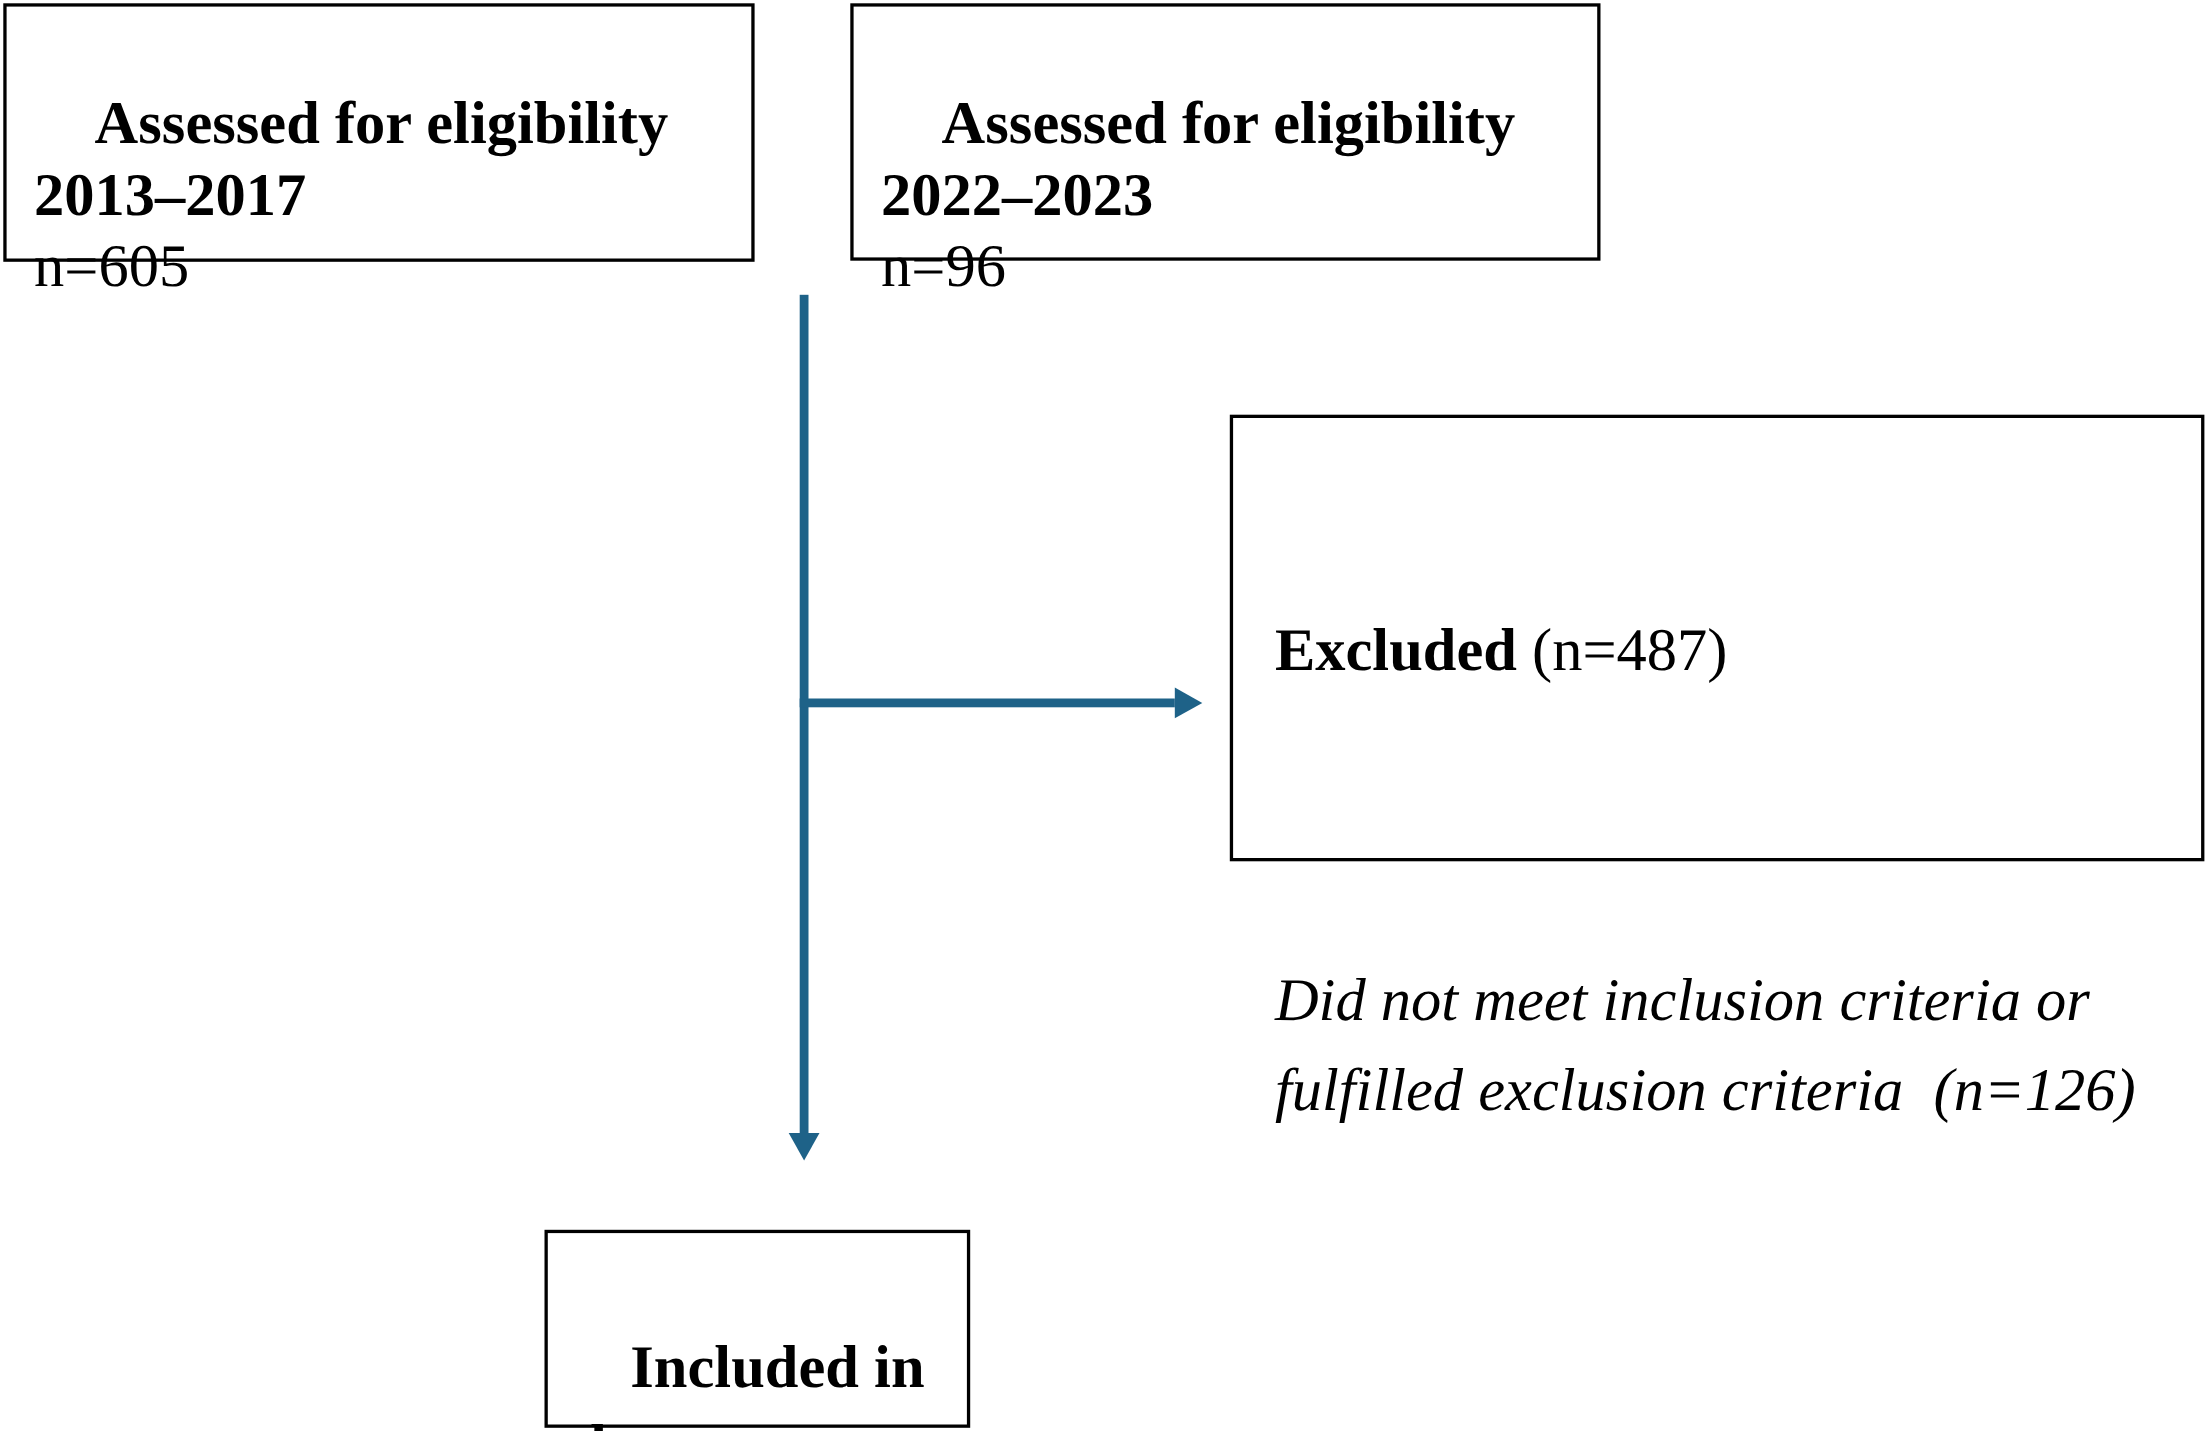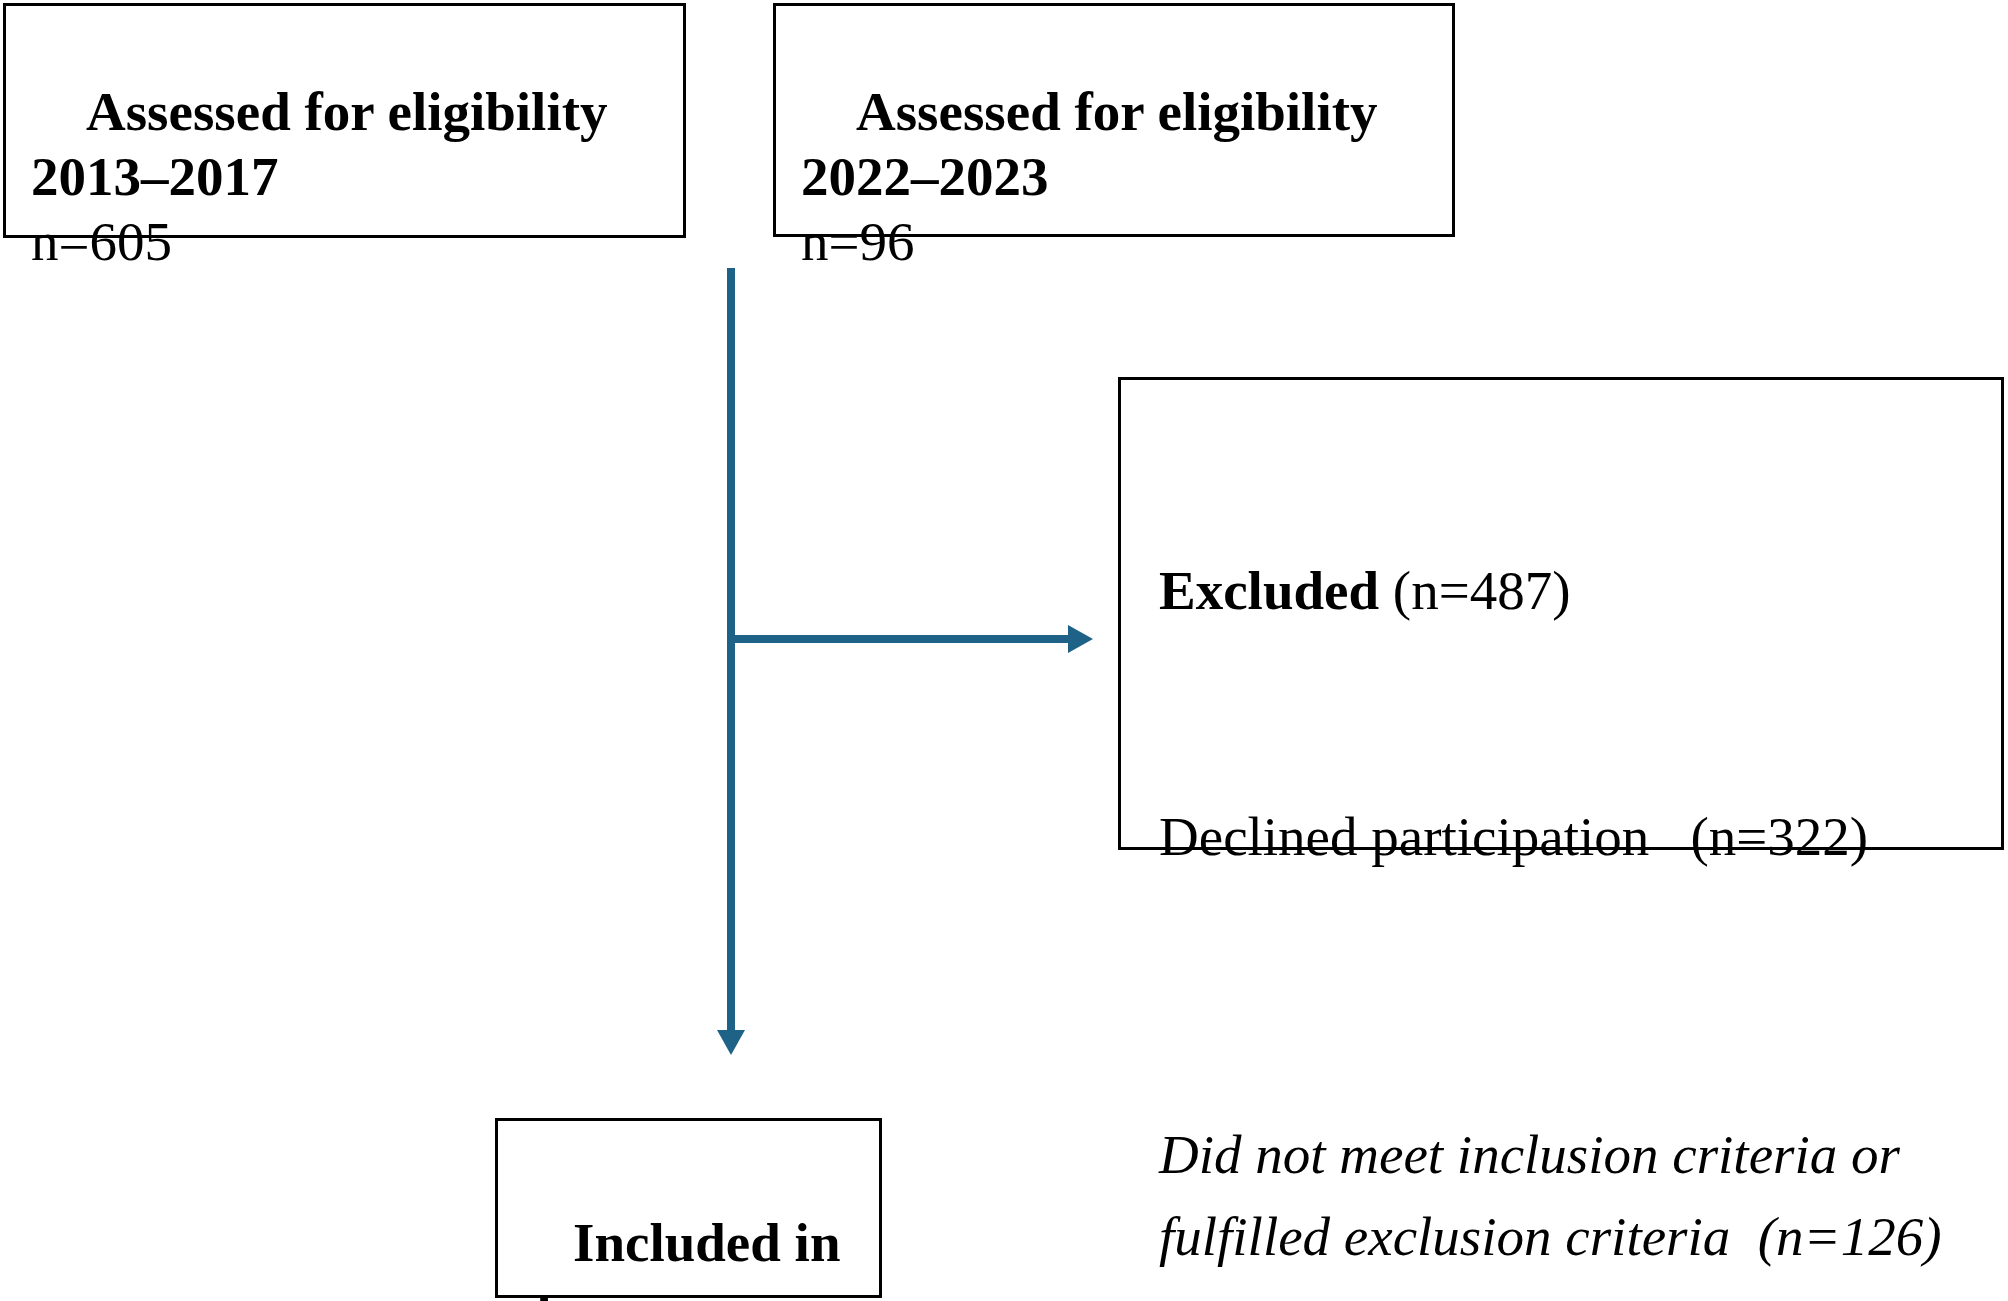--- a/index.html
+++ b/index.html
@@ -30,21 +30,21 @@
     left: 3px; top: 3px; width: 683px; height: 235px;
     padding: 8px 15px 0 25px;
     line-height: 65px;
   }
   #box-eligibility-2022 {
     left: 773px; top: 3px; width: 682px; height: 234px;
     padding: 8px 15px 0 25px;
     line-height: 65px;
   }
   #box-excluded {
-    left: 1118px; top: 377px; width: 886px; height: 473px;
+    left: 1118px; top: 377px; width: 886px; height: 406px;
     padding: 6px 15px 0 38px;
     line-height: 82px;
   }
   #box-excluded .criteria-line { margin-top: 72px; font-style: italic; }
   #box-included {
     left: 495px; top: 1118px; width: 387px; height: 180px;
     padding: 14px 10px 0 20px;
     line-height: 72px;
   }
 
@@ -87,21 +87,20 @@
   </div>
 
   <div id="box-eligibility-2022" class="flow-box">
     <b>Assessed for eligibility
 2022–2023</b><span>
 n=96</span>
   </div>
 
   <div id="box-excluded" class="flow-box">
     <p><b>Excluded</b><span> (n=487)</span></p>
-    <p>Declined participation   (n=322)</p>
     <p class="criteria-line">Did not meet inclusion criteria or
 fulfilled exclusion criteria  (n=126)</p>
     
   </div>
 
   <div id="box-included" class="flow-box">
     <b>Included in the
 study</b>
   </div>
 

